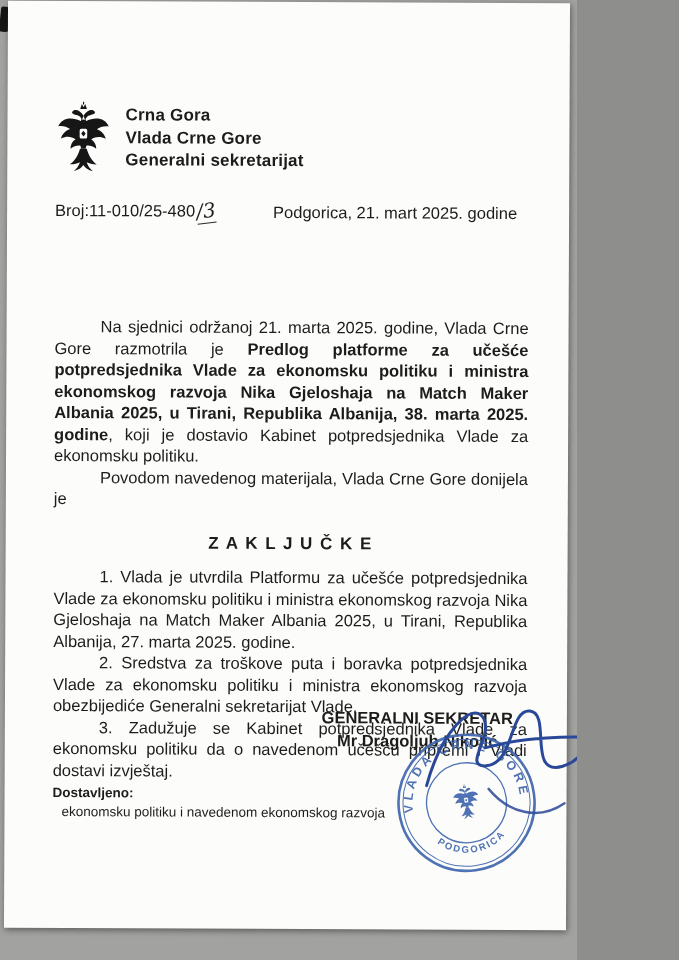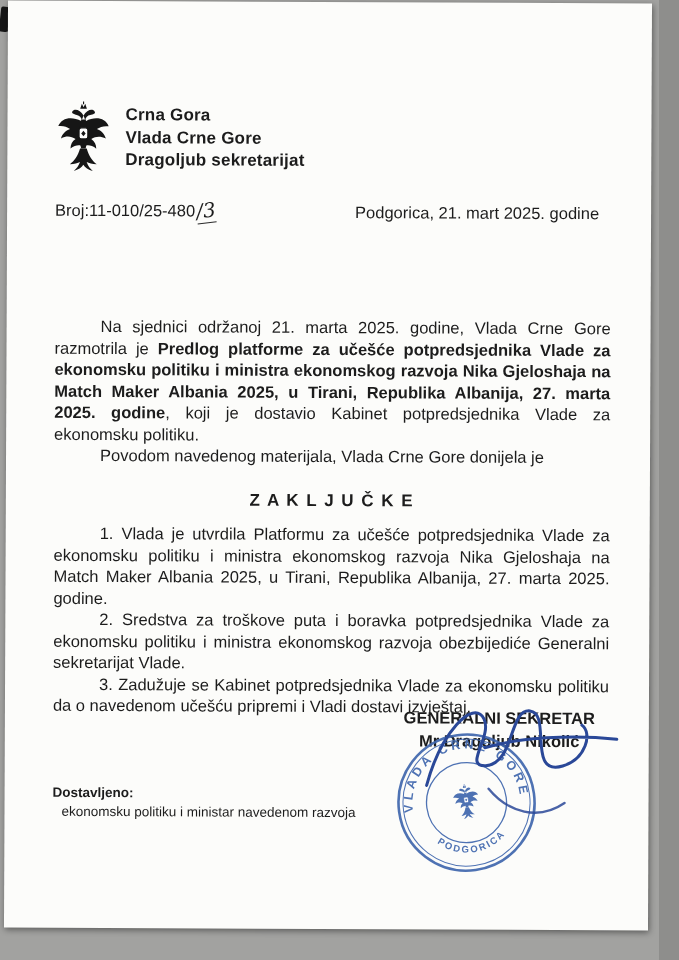--- a/index.html
+++ b/index.html
@@ -1,17 +1,17 @@
 <!DOCTYPE html>
 <html style="--stamp: #3f66ad; --signature-ink: #2a4898; --paper: #fcfcfa; --scan-bg: #a2a2a0;"><head>
 <meta charset="utf-8">
 <style>
   html,body{margin:0;padding:0;}
   body{font-family:"Liberation Sans","DejaVu Sans",sans-serif;background:#8e8e8c;}
-  .viewport{position:relative;width:659px;height:960px;background:var(--scan-bg,#a2a2a0);overflow:hidden;}
+  .viewport{position:relative;width:577px;height:960px;background:var(--scan-bg,#a2a2a0);overflow:hidden;}
   .scan-blob{position:absolute;left:0;top:7px;width:13px;height:25px;background:#161616;border-radius:2px 7px 7px 2px;transform:rotate(6deg);}
   .paper{position:absolute;left:6px;top:2px;right:9px;bottom:31px;background:var(--paper,#fcfcfa);
          box-shadow:1px 2px 6px rgba(0,0,0,.45);transform:rotate(.25deg);
          padding:100px 40px 0 48px;box-sizing:border-box;color:#1c1c1c;}
   .letterhead{display:flex;align-items:center;gap:14px;}
   .emblem-svg{width:56px;height:74px;color:#161616;flex:0 0 auto;}
   .letterhead-text{font-weight:bold;font-size:17px;line-height:22.5px;letter-spacing:.2px;}
   .meta-row{display:flex;justify-content:space-between;margin-top:22px;font-size:16.5px;}
   .place-date{margin-top:5px;margin-right:12px;}
   .handwritten{display:inline-block;font-size:20px;font-style:italic;transform:rotate(-7deg) translateY(1px);
@@ -53,46 +53,46 @@
 
   <div class="paper">
 
     <div class="letterhead">
       <svg class="emblem-svg">
           <use href="#dbl-eagle"></use>
         </svg>
       <div class="letterhead-text">
         <div>Crna Gora</div>
         <div>Vlada Crne Gore</div>
-        <div>Dragoljub sekretarijat</div>
+        <div>Generalni sekretarijat</div>
       </div>
     </div>
 
     <div class="meta-row">
       <div class="doc-number"><span>Broj:11-010/25-480</span><span class="handwritten">/3</span></div>
       <div class="place-date">Podgorica, 21. mart 2025. godine</div>
     </div>
 
     <div class="body-copy">
-      <p><span>Na sjednici održanoj 21. marta 2025. godine, Vlada Crne Gore razmotrila je </span><b>Predlog platforme za učešće potpredsjednika Vlade za ekonomsku politiku i ministra ekonomskog razvoja Nika Gjeloshaja na Match Maker Albania 2025, u Tirani, Republika Albanija, 27. marta 2025. godine</b><span>, koji je dostavio Kabinet potpredsjednika Vlade za ekonomsku politiku.</span></p>
+      <p><span>Na sjednici održanoj 21. marta 2025. godine, Vlada Crne Gore razmotrila je </span><b>Predlog platforme za učešće potpredsjednika Vlade za ekonomsku politiku i ministra ekonomskog razvoja Nika Gjeloshaja na Match Maker Albania 2025, u Tirani, Republika Albanija, 38. marta 2025. godine</b><span>, koji je dostavio Kabinet potpredsjednika Vlade za ekonomsku politiku.</span></p>
       <p>Povodom navedenog materijala, Vlada Crne Gore donijela je</p>
       <div class="conclusions">Z A K L J U Č K E</div>
       <p>1. Vlada je utvrdila Platformu za učešće potpredsjednika Vlade za ekonomsku politiku i ministra ekonomskog razvoja Nika Gjeloshaja na Match Maker Albania 2025, u Tirani, Republika Albanija, 27. marta 2025. godine.</p>
       <p>2. Sredstva za troškove puta i boravka potpredsjednika Vlade za ekonomsku politiku i ministra ekonomskog razvoja obezbijediće Generalni sekretarijat Vlade.</p>
       <p>3. Zadužuje se Kabinet potpredsjednika Vlade za ekonomsku politiku da o navedenom učešću pripremi i Vladi dostavi izvještaj.</p>
     </div>
 
     <div class="sig-block">
       <div>GENERALNI SEKRETAR</div>
       <div>Mr Dragoljub Nikolić</div>
     </div>
 
     <div class="delivery">
       <div class="heading">Dostavljeno:</div>
-      <div class="line2">ekonomsku politiku i ministar navedenom razvoja</div>
+      <div class="line2">ekonomsku politiku i navedenom ekonomskog razvoja</div>
     </div>
 
     <svg class="stamp-sig" viewBox="0 0 285 210">
       <g class="stamp" transform="rotate(-8 100 112)">
         <circle cx="100" cy="112" r="68" fill="none" stroke="currentColor" stroke-width="2.6"></circle>
         <circle cx="100" cy="112" r="63.5" fill="none" stroke="currentColor" stroke-width="1"></circle>
         <circle cx="100" cy="112" r="40" fill="none" stroke="currentColor" stroke-width="1.3"></circle>
         <defs>
           <path id="arcTop" d="M 46 112 A 54 54 0 0 1 154 112"></path>
           <path id="arcBottom" d="M 50 112 A 50 50 0 0 0 150 112"></path>

